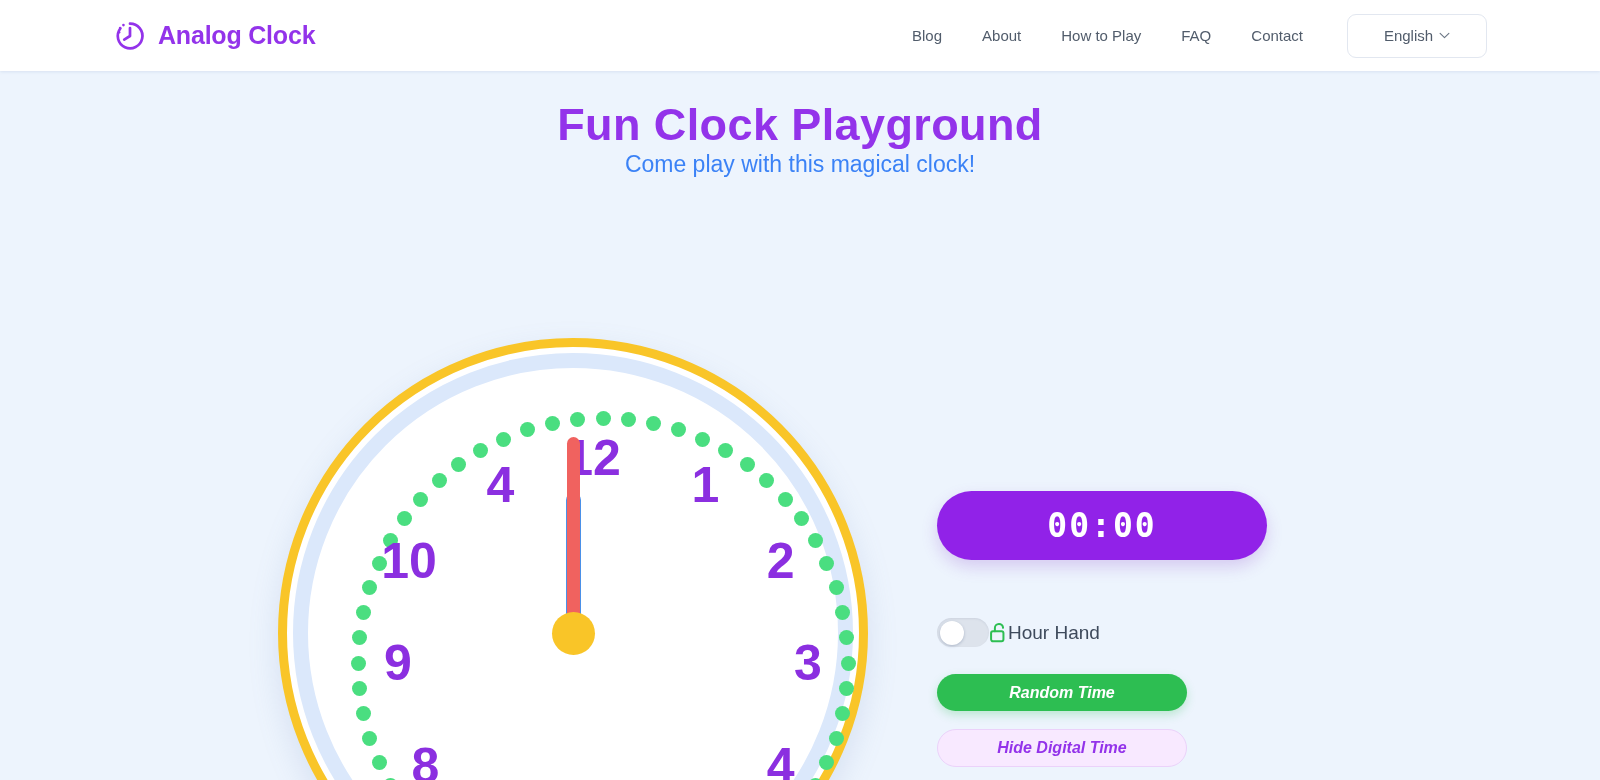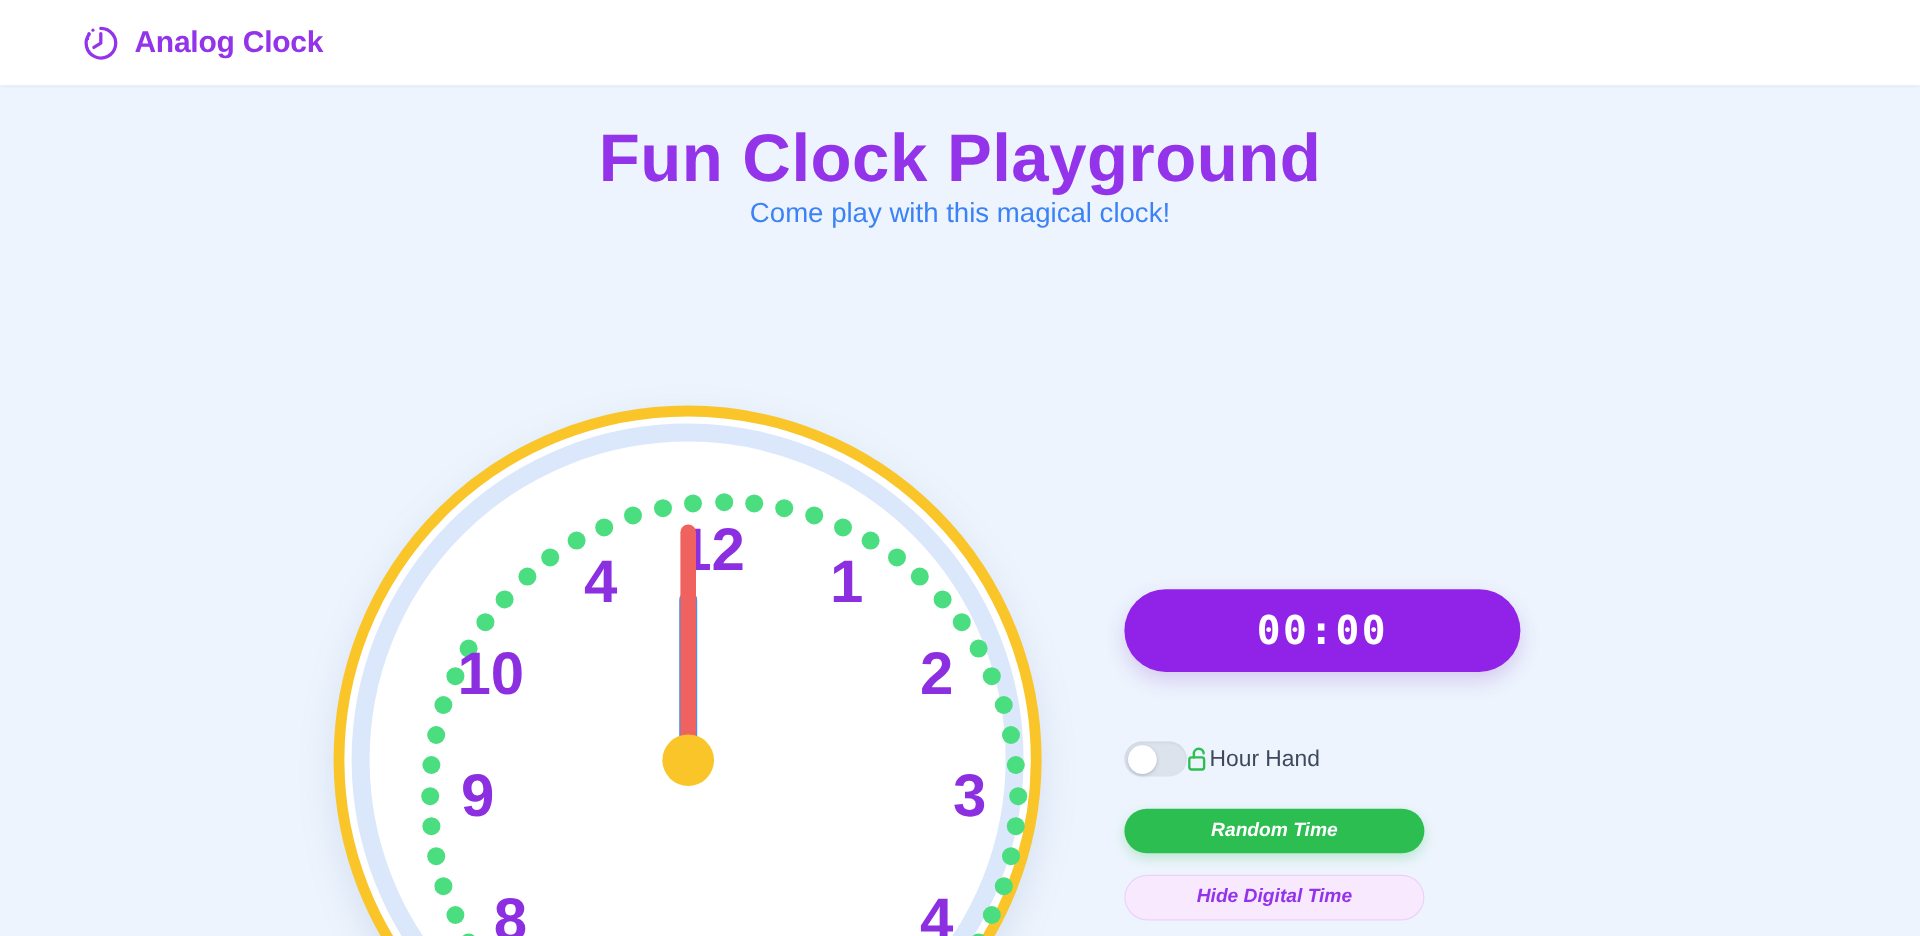--- a/index.html
+++ b/index.html
@@ -16,21 +16,21 @@
     background: #edf4fd;
     position: relative;
   }
 
   
   .site-header {
     height: 71px;
     background: #ffffff;
     display: flex;
     justify-content: space-between;
-    padding: 0 113px 0 67px;
+    padding: 0 113px 0 113px;
     box-shadow: 0 1px 3px rgba(80, 110, 160, 0.13);
     position: relative;
     z-index: 20;
   }
 
   .brand {
     display: flex;
     align-items: center;
     gap: 11px;
     text-decoration: none;
@@ -88,21 +88,21 @@
 
   
   .page {
     position: relative;
     height: 709px;
     overflow: hidden;
   }
 
   .page-title {
     text-align: center;
-    font-size: 56px;
+    font-size: 45px;
     font-weight: 700;
     color: #9333ea;
     margin-top: 28px;
     letter-spacing: 0.4px;
   }
   .page-subtitle {
     text-align: center;
     font-size: 23px;
     color: #3b82f6;
     font-weight: 400;
@@ -300,20 +300,36 @@
         <path d="M20 5.5 A14.5 14.5 0 1 1 8.6 11.2" stroke="#9333ea" stroke-width="3.2" stroke-linecap="round" fill="none"></path>
         <circle cx="7.1" cy="15.6" r="1.55" fill="#9333ea"></circle>
         <circle cx="8.4" cy="10.6" r="1.55" fill="#9333ea"></circle>
         <circle cx="12.3" cy="7.2" r="1.55" fill="#9333ea"></circle>
         <path d="M20 10.6 L20 20 L13.2 24.2" stroke="#9333ea" stroke-width="3.2" stroke-linecap="round" stroke-linejoin="round" fill="none"></path>
       </svg>
     </span>
     <span class="brand-name">Analog Clock</span>
   </a>
 
+  <nav class="main-nav">
+    <a class="nav-link">Blog</a>
+    <a class="nav-link">About</a>
+    <a class="nav-link">How to Play</a>
+    <a class="nav-link">FAQ</a>
+    <a class="nav-link">Contact</a>
+
+    <div class="lang-select">
+      <span>English</span>
+      <span>
+        <svg class="chevron" viewBox="0 0 12 8" fill="none">
+          <path d="M1 1.6 L6 6.4 L11 1.6" stroke="#6b7685" stroke-width="1.3" stroke-linecap="round" stroke-linejoin="round"></path>
+        </svg>
+      </span>
+    </div>
+  </nav>
 
 </header>
 
 <main class="page">
 
   <h1 class="page-title">Fun Clock Playground</h1>
   <p class="page-subtitle">Come play with this magical clock!</p>
 
   <div class="clock-area">
     <div class="clock-face">

